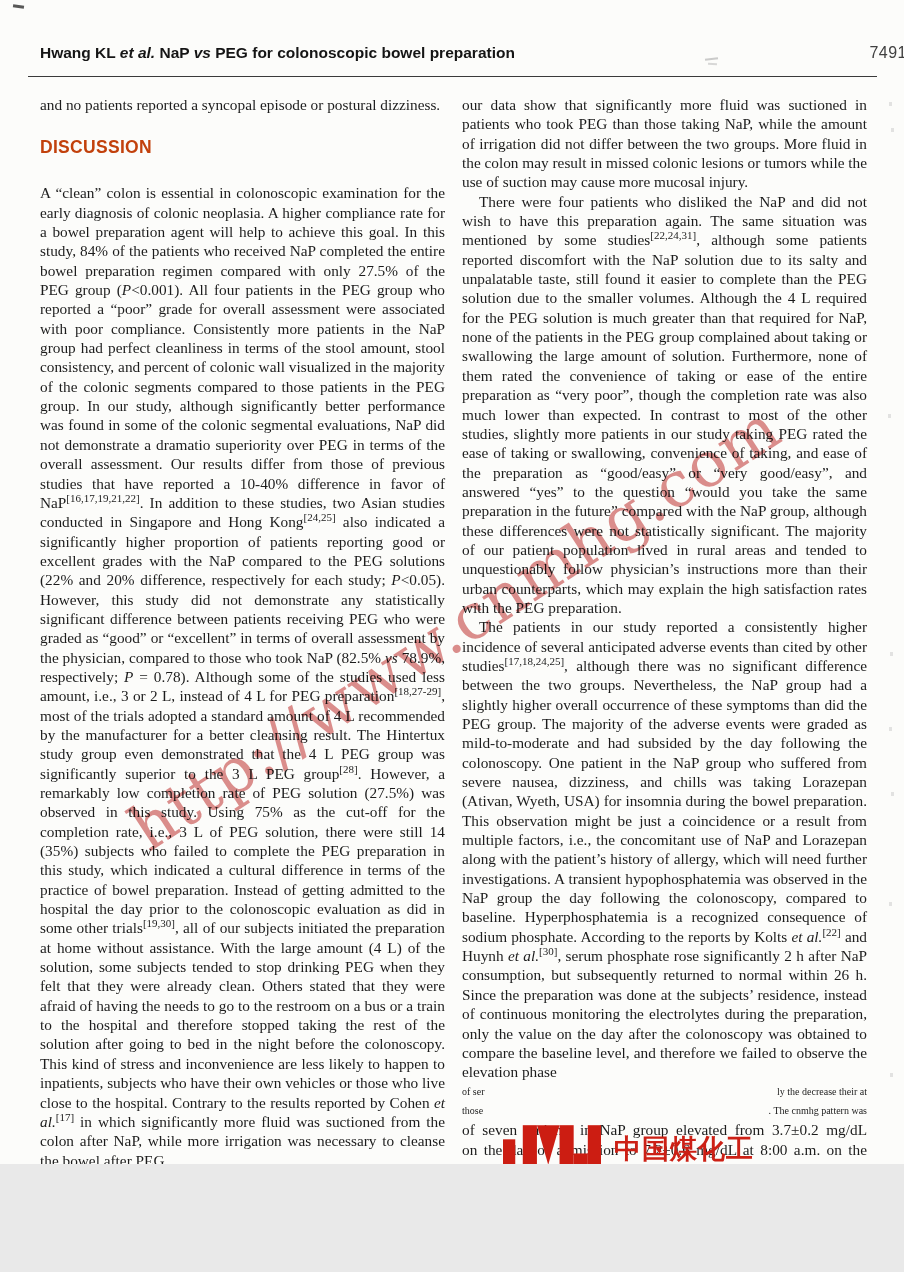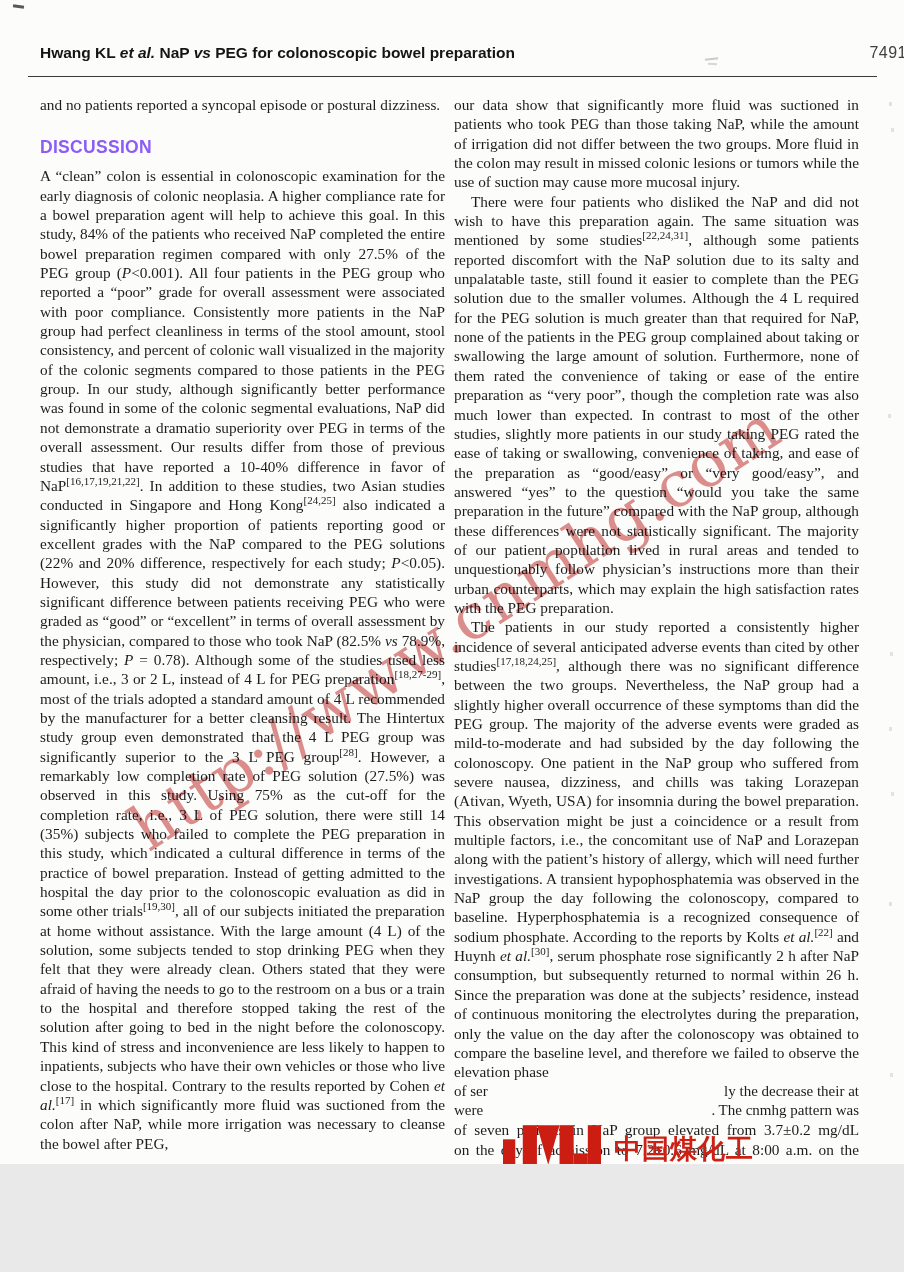--- a/index.html
+++ b/index.html
@@ -7,28 +7,28 @@
         font-family:"Liberation Serif",serif;color:#1c1c1c;padding-left:31px;}
   
   .running-header{position:absolute;left:40px;right:28px;top:44px;display:flex;
         justify-content:space-between;align-items:baseline;
         font-family:"Liberation Sans",sans-serif;font-weight:bold;font-size:15.5px;color:#151515;}
   .rh-title i{font-style:italic;}
   .rh-page{font-weight:normal;font-size:16px;letter-spacing:.5px;color:#404040;}
   .header-rule{position:absolute;left:28px;top:76px;width:849px;height:0;
         border-top:1.7px solid #3a3a3a;}
   
-  .columns{position:absolute;left:40px;top:95px;width:828px;display:flex;gap:9px;}
+  .columns{position:absolute;left:40px;top:95px;width:828px;display:flex;gap:17px;}
   .col{width:405px;}
   .par{margin:0;text-align:justify;font-size:15.3px;line-height:19.35px;}
   .ind{text-indent:17px;}
-  .heading{margin:23px 0 8px 0;font-family:"Liberation Sans",sans-serif;
-        font-size:17.5px;font-weight:bold;letter-spacing:.3px;color:#8b5cf6;}
+  .heading{margin:23px 0 25px 0;font-family:"Liberation Sans",sans-serif;
+        font-size:17.5px;font-weight:bold;letter-spacing:.3px;color:#c2410c;}
   sup{font-size:11px;line-height:0;letter-spacing:0;}
-  .broken-line{display:flex;justify-content:space-between;font-size:15px;line-height:19.35px;}
+  .broken-line{display:flex;justify-content:space-between;font-size:10px;line-height:19.35px;}
   .tail-line{font-size:15.3px;line-height:19.35px;text-align:justify;text-align-last:justify;}
   
   .watermark{position:absolute;left:455px;top:628px;
         transform:translate(-50%,-50%) rotate(-33deg);
         font-family:"DejaVu Serif",serif;font-size:63px;letter-spacing:1px;
         color:rgba(188,32,30,0.5);white-space:nowrap;z-index:5;pointer-events:none;
         mix-blend-mode:multiply;}
   
   .logo{position:absolute;left:503px;top:1124px;display:flex;align-items:center;
         gap:13px;z-index:6;}
@@ -79,21 +79,21 @@
     <section class="col">
       <p class="par"><span>our data show that significantly more fluid was suctioned in patients who took PEG than those taking NaP, while the amount of irrigation did not differ between the two groups. More fluid in the colon may result in missed colonic lesions or tumors while the use of suction may cause more mucosal injury.</span></p>
       <p class="par ind"><span>There were four patients who disliked the NaP and did not wish to have this preparation again. The same situation was mentioned by some studies</span><sup>[22,24,31]</sup><span>, although some patients reported discomfort with the NaP solution due to its salty and unpalatable taste, still found it easier to complete than the PEG solution due to the smaller volumes. Although the 4 L required for the PEG solution is much greater than that required for NaP, none of the patients in the PEG group complained about taking or swallowing the large amount of solution. Furthermore, none of them rated the convenience of taking or ease of the entire preparation as “very poor”, though the completion rate was also much lower than expected. In contrast to most of the other studies, slightly more patients in our study taking PEG rated the ease of taking or swallowing, convenience of taking, and ease of the preparation as “good/easy” or “very good/easy”, and answered “yes” to the question “would you take the same preparation in the future” compared with the NaP group, although these differences were not statistically significant. The majority of our patient population lived in rural areas and tended to unquestionably follow physician’s instructions more than their urban counterparts, which may explain the high satisfaction rates with the PEG preparation.</span></p>
       <p class="par ind"><span>The patients in our study reported a consistently higher incidence of several anticipated adverse events than cited by other studies</span><sup>[17,18,24,25]</sup><span>, although there was no significant difference between the two groups. Nevertheless, the NaP group had a slightly higher overall occurrence of these symptoms than did the PEG group. The majority of the adverse events were graded as mild-to-moderate and had subsided by the day following the colonoscopy. One patient in the NaP group who suffered from severe nausea, dizziness, and chills was taking Lorazepan (Ativan, Wyeth, USA) for insomnia during the bowel preparation. This observation might be just a coincidence or a result from multiple factors, i.e., the concomitant use of NaP and Lorazepan along with the patient’s history of allergy, which will need further investigations. A transient hypophosphatemia was observed in the NaP group the day following the colonoscopy, compared to baseline. Hyperphosphatemia is a recognized consequence of sodium phosphate. According to the reports by Kolts </span><i>et al.</i><sup>[22]</sup><span> and Huynh </span><i>et al.</i><sup>[30]</sup><span>, serum phosphate rose significantly 2 h after NaP consumption, but subsequently returned to normal within 26 h. Since the preparation was done at the subjects’ residence, instead of continuous monitoring the electrolytes during the preparation, only the value on the day after the colonoscopy was obtained to compare the baseline level, and therefore we failed to observe the elevation phase</span></p>
       <div>
           <div class="broken-line">
             <span>of ser</span>
             <span>ly the decrease their at</span>
           </div>
           <div class="broken-line">
-            <span>were</span>
+            <span>those</span>
             <span>. The cnmhg pattern was</span>
           </div>
         </div>
       <div>
           <div class="tail-line">of seven patients in NaP group elevated from 3.7±0.2 mg/dL</div>
           <div class="tail-line">on the day of admission to 7.2±0.6 mg/dL at 8:00 a.m. on the</div>
         </div>
     </section>
   </main>
 

